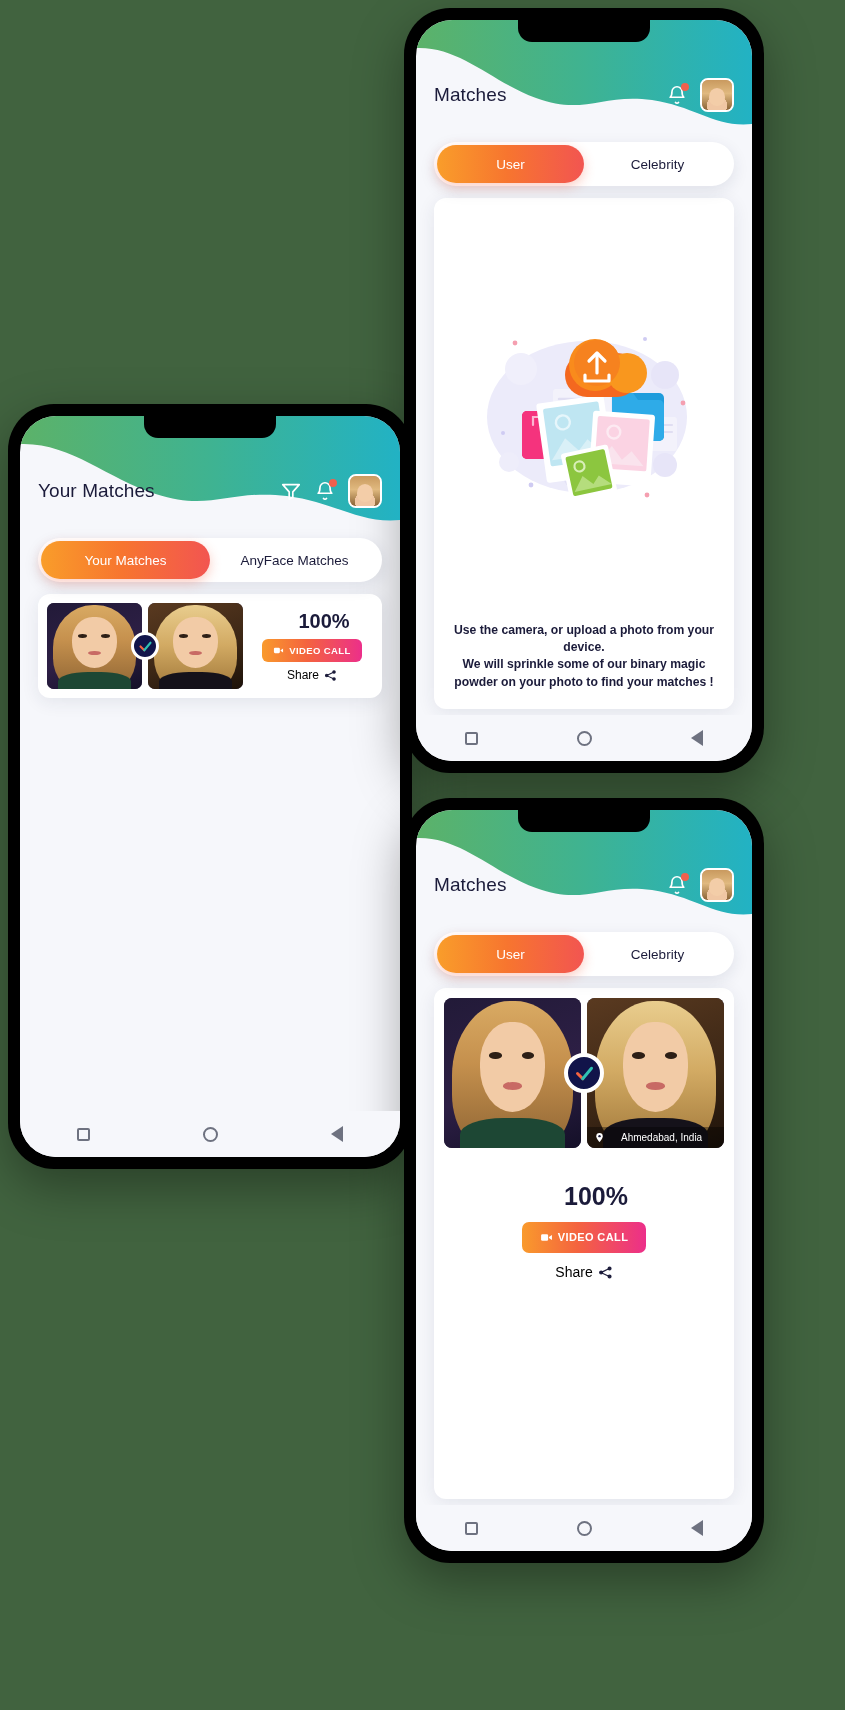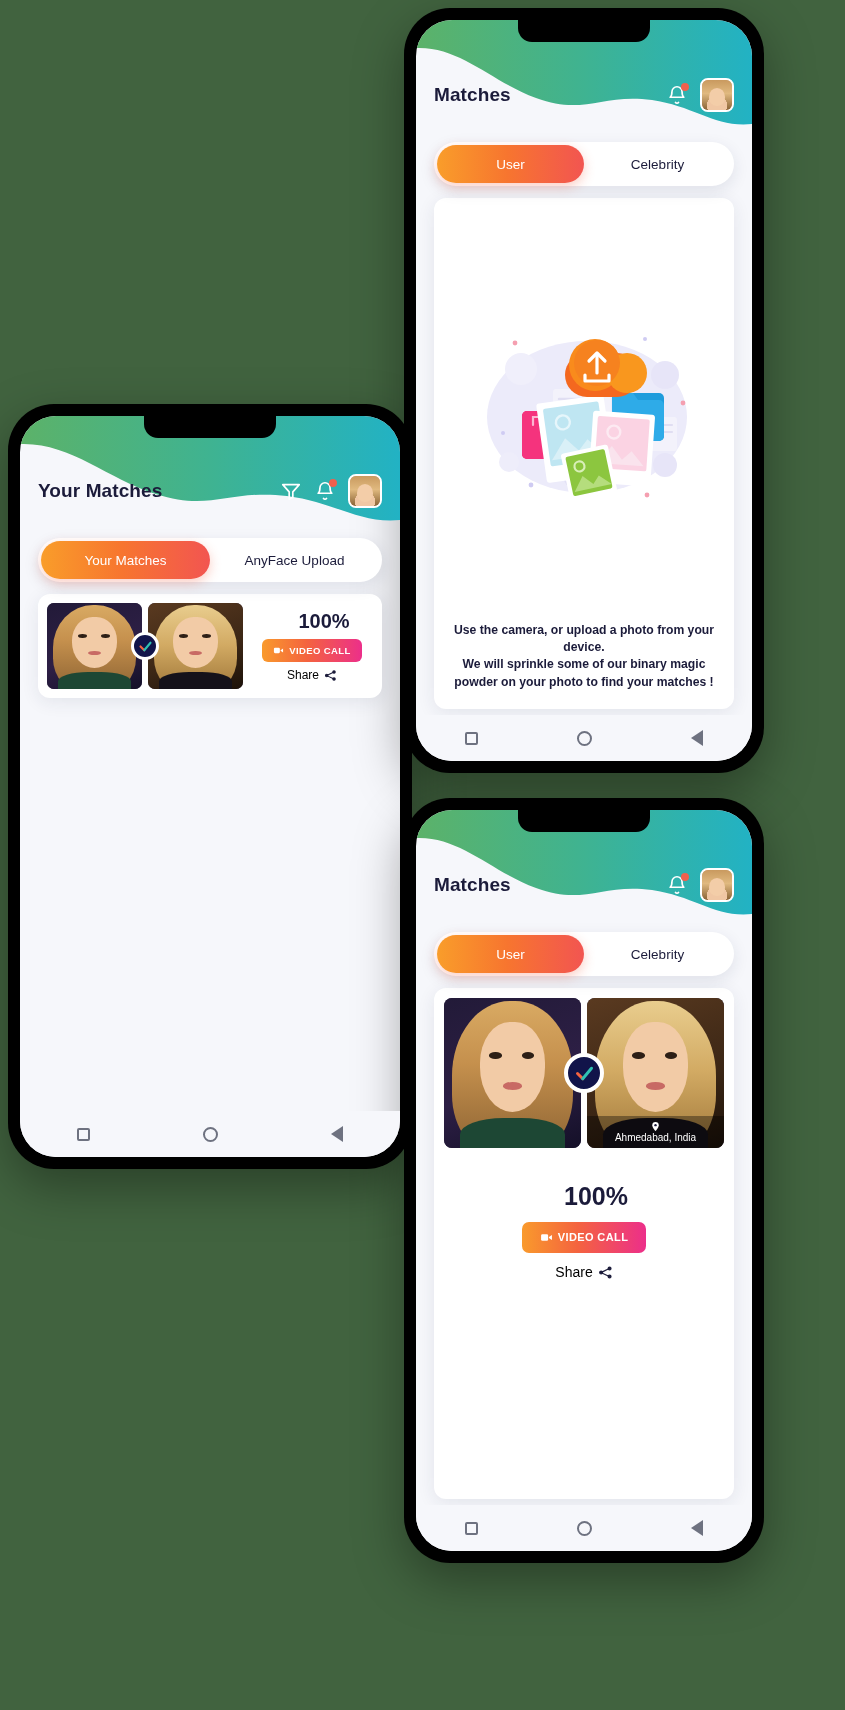--- a/index.html
+++ b/index.html
@@ -41,21 +41,21 @@
   
   .wave { position: absolute; top: 0; left: 0; width: 100%; height: 132px; z-index: 5; }
   .wave svg { display: block; width: 100%; height: 100%; }
 
   .header-row {
     position: absolute; top: 58px; left: 0; width: 100%;
     display: flex; align-items: center; z-index: 20;
     padding: 0 18px;
   }
   .page-title {
-    font-size: 19px; font-weight: bold; color: #1b1b3a;
+    font-size: 19px; font-weight: normal; color: #1b1b3a;
     letter-spacing: .1px;
   }
   .header-icons { margin-left: auto; display: flex; align-items: center; gap: 12px; }
   .hicon { width: 22px; height: 22px; position: relative; }
   .hicon svg { display: block; }
   .bell-dot {
     position: absolute; top: -1px; right: -1px;
     width: 8px; height: 8px; border-radius: 50%;
     background: #f0604d;
   }
@@ -159,22 +159,22 @@
   
   .detail-card { height: 100%; padding: 10px; display: flex; flex-direction: column; }
   .detail-thumbs { position: relative; display: flex; gap: 6px; }
   .detail-thumb {
     flex: 1; height: 150px; border-radius: 8px; overflow: hidden;
     position: relative; background: #2a2140;
   }
   .loc-chip {
     position: absolute; left: 0; right: 0; bottom: 0;
     background: rgba(0,0,0,.36);
-    display: flex; align-items: center; gap: 0;
-    padding: 5px 7px; color: #fff; font-size: 10px; flex-direction: column;
+    display: flex; align-items: center; gap: 16px;
+    padding: 5px 7px; color: #fff; font-size: 10px;
   }
   .detail-meta { display: flex; flex-direction: column; align-items: center; gap: 11px; padding-top: 34px; }
   .detail-meta .pct { font-size: 25px; }
   .detail-meta .video-btn { padding: 9px 18px; font-size: 11px; border-radius: 7px; }
   .detail-meta .share-row { font-size: 14px; }
 
   
   .portrait { position: absolute; inset: 0; overflow: hidden; }
   .portrait .bg-a { position: absolute; inset: 0; background: linear-gradient(160deg,#221a38 0%,#2d1f45 55%,#141028 100%); }
   .portrait .bg-b { position: absolute; inset: 0; background: linear-gradient(160deg,#4a2f1c 0%,#6b destroy 0%,#3b2615 60%,#1d1209 100%); }
@@ -261,21 +261,21 @@
           </div>
           <div class="avatar">
             <div class="av-hair"></div>
               <div class="av-face"></div>
           </div>
         </div>
       </div>
 
       <div class="tabs">
         <div class="tab active">Your Matches</div>
-        <div class="tab">AnyFace Upload</div>
+        <div class="tab">AnyFace Matches</div>
       </div>
 
       <div class="content">
         <div class="card match-row">
           <div class="thumbs">
             <div class="thumb">
               <div class="portrait">
                 <div class="bg-a"></div>
                   <div class="hair"></div>
                   <div class="face"></div>

